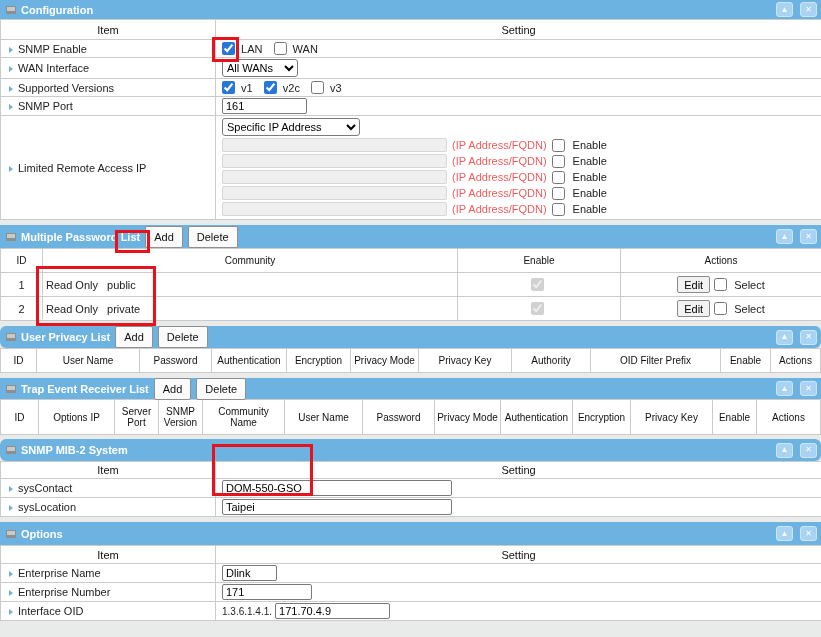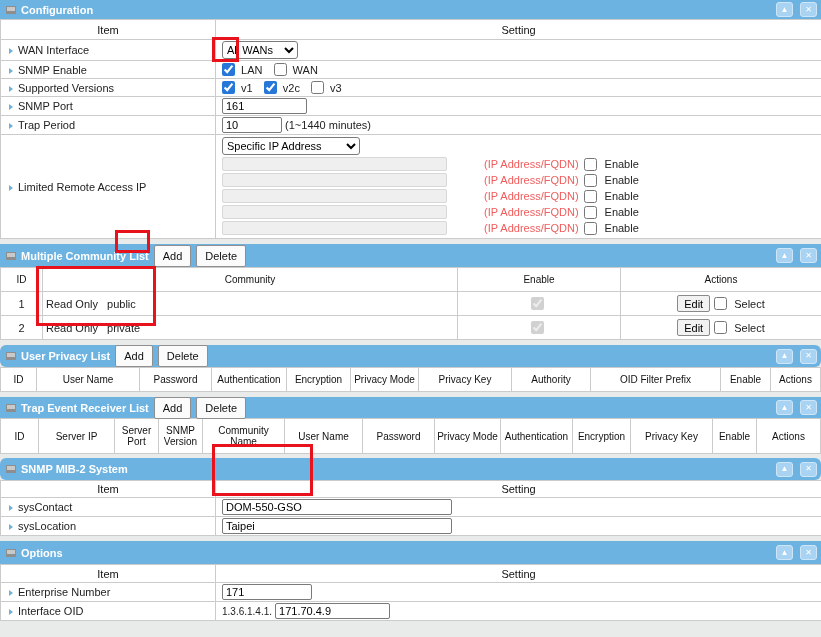--- a/index.html
+++ b/index.html
@@ -32,21 +32,21 @@
   .set-cell { padding-left:6px; }
   tr.r18 { height:18px; } tr.r20 { height:20px; } tr.r24 { height:24px; } tr.r17 { height:17px; } tr.r22 { height:22px; }
 
   
   input[type=checkbox] { width:13px; height:13px; margin:0 3px 0 0; vertical-align:middle; accent-color:#2777d8; }
   .cb-label { margin-right:8px; vertical-align:middle; }
   .txt { height:16px; border:1px solid #7a7a7a; border-radius:2px; font-family:inherit; font-size:11px; padding:0 3px; background:#fff; }
   .txt-dis { height:14px; border:1px solid #d7d7d7; border-radius:2px; background:#efefef; }
   select { font-family:inherit; font-size:11px; height:18px; border:1px solid #7a7a7a; border-radius:3px; background:#fff; }
   .ip-row { display:flex; align-items:center; gap:5px; margin:2px 0; }
-  .hint-red { color:#f25c5c; white-space:nowrap;margin-left:32px; }
+  .hint-red { color:#f25c5c; white-space:nowrap; }
   .hint { white-space:nowrap; }
   .btn { background:#f2f2f2; border:1px solid #8a8a8a; border-radius:2px; font-family:inherit; font-size:11px;
          height:17px; padding:0 6px; line-height:14px; cursor:pointer; }
   .actions-box { display:flex; align-items:center; justify-content:center; gap:4px; }
   .center { text-align:center; }
   .gap { height:5px; } .gap4 { height:4px; }
 
   .community-access { display:inline-block; width:58px; }
 
   
@@ -78,58 +78,51 @@
     <colgroup>
         <col style="width:215px">
         <col style="width:606px">
     </colgroup>
       <tbody>
         <tr class="r20">
       <th>Item</th>
       <th>Setting</th>
     </tr>
     <tr class="r18">
-      <td class="item-cell"><span class="bullet"></span><span>WAN Interface</span></td>
-      <td class="set-cell">
-        <select style="width:76px">
-          <option>All WANs</option>
-        </select>
-      </td>
-    </tr>
-    <tr class="r18">
       <td class="item-cell"><span class="bullet"></span><span>SNMP Enable</span></td>
       <td class="set-cell">
         <input type="checkbox" checked="" style="">
         <span class="cb-label">LAN</span>
         <input type="checkbox" style="">
         <span class="cb-label">WAN</span>
+      </td>
+    </tr>
+    <tr class="r18">
+      <td class="item-cell"><span class="bullet"></span><span>WAN Interface</span></td>
+      <td class="set-cell">
+        <select style="width:76px">
+          <option>All WANs</option>
+        </select>
       </td>
     </tr>
     <tr class="r18">
       <td class="item-cell"><span class="bullet"></span><span>Supported Versions</span></td>
       <td class="set-cell">
         <input type="checkbox" checked="" style="">
         <span class="cb-label">v1</span>
         <input type="checkbox" checked="" style="">
         <span class="cb-label">v2c</span>
         <input type="checkbox" style="">
         <span class="cb-label">v3</span>
       </td>
     </tr>
     <tr class="r18">
       <td class="item-cell"><span class="bullet"></span><span>SNMP Port</span></td>
       <td class="set-cell"><input class="txt" style="width: 85px;" value="161"></td>
     </tr>
-    <tr class="r18">
-      <td class="item-cell"><span class="bullet"></span><span>Trap Period</span></td>
-      <td class="set-cell">
-        <input class="txt" style="width: 60px;" value="10">
-        <span class="hint">(1~1440 minutes)</span>
-      </td>
-    </tr>
     <tr style="height:97px">
       <td class="item-cell"><span class="bullet"></span><span>Limited Remote Access IP</span></td>
       <td class="set-cell" style="vertical-align:top; padding-top:2px;">
         <select style="width:138px">
           <option>Specific IP Address</option>
         </select>
         <div class="ip-row">
           <input class="txt-dis" style="width: 225px;" disabled="" value="">
           <span class="hint-red">(IP Address/FQDN)</span>
           <input type="checkbox" style="">
@@ -161,21 +154,21 @@
         </div>
       </td>
     </tr>
   </tbody>
     </table>
 
   <div class="gap"></div>
 
   <div class="sec-head h23">
     <span class="win-icon"></span>
-    <span class="sec-title">Multiple Community List</span>
+    <span class="sec-title">Multiple Password List</span>
     <button class="hbtn">Add</button>
     <button class="hbtn">Delete</button>
     <span class="spacer"></span>
     <button class="mini-btn">▲</button>
     <button class="mini-btn">✕</button>
   </div>
 
   <table>
     <colgroup>
         <col style="width:42px">
@@ -290,21 +283,21 @@
         <col style="width:66px">
         <col style="width:72px">
         <col style="width:58px">
         <col style="width:82px">
         <col style="width:44px">
         <col>
     </colgroup>
       <tbody>
         <tr class="r22 cols-head">
       <th>ID</th>
-      <th>Server IP</th>
+      <th>Options IP</th>
       <th>Server Port</th>
       <th>SNMP Version</th>
       <th>Community Name</th>
       <th>User Name</th>
       <th>Password</th>
       <th>Privacy Mode</th>
       <th>Authentication</th>
       <th>Encryption</th>
       <th>Privacy Key</th>
       <th>Enable</th>
@@ -358,20 +351,24 @@
     <colgroup>
         <col style="width:215px">
         <col style="width:606px">
     </colgroup>
       <tbody>
         <tr class="r18">
       <th>Item</th>
       <th>Setting</th>
     </tr>
     <tr class="r18">
+      <td class="item-cell"><span class="bullet"></span><span>Enterprise Name</span></td>
+      <td class="set-cell"><input class="txt" style="width: 55px;" value="Dlink"></td>
+    </tr>
+    <tr class="r18">
       <td class="item-cell"><span class="bullet"></span><span>Enterprise Number</span></td>
       <td class="set-cell"><input class="txt" style="width: 90px;" value="171"></td>
     </tr>
     <tr class="r18">
       <td class="item-cell"><span class="bullet"></span><span>Interface OID</span></td>
       <td class="set-cell">
         <span class="oid-prefix">1.3.6.1.4.1.</span><input class="txt" style="width: 115px;" value="171.70.4.9">
       </td>
     </tr>
   </tbody>

